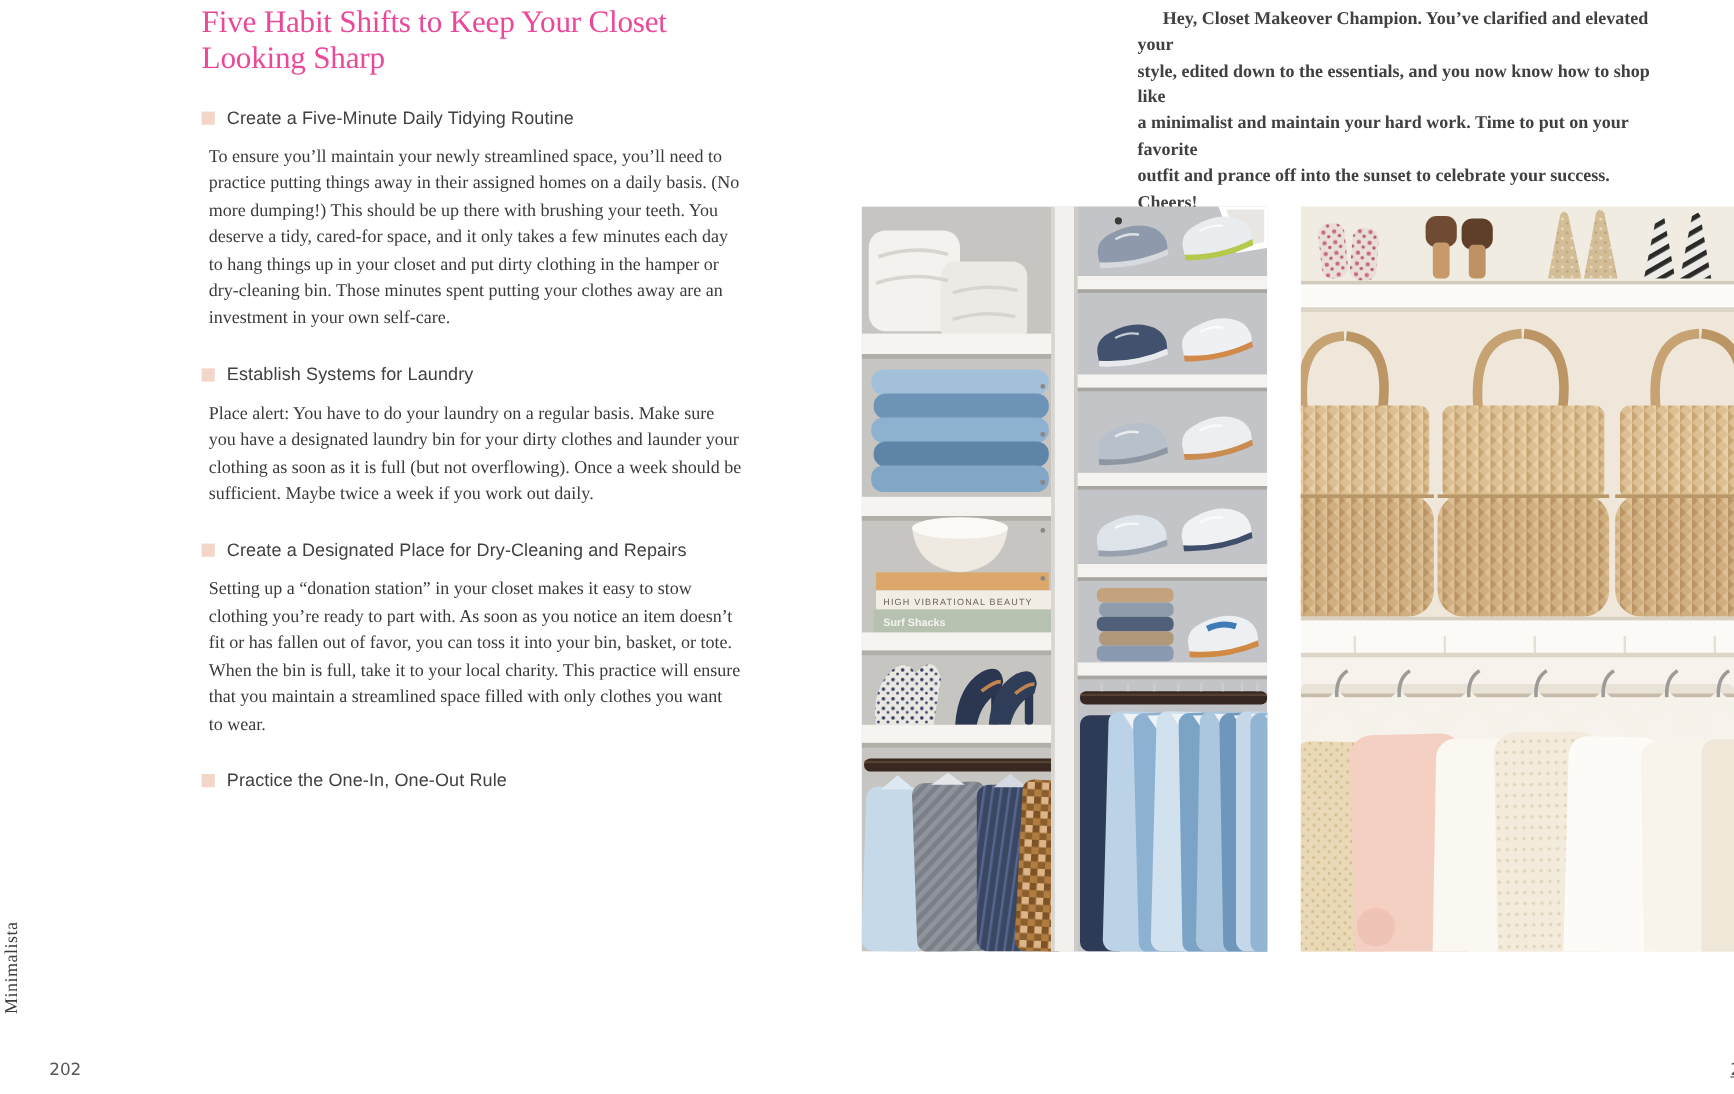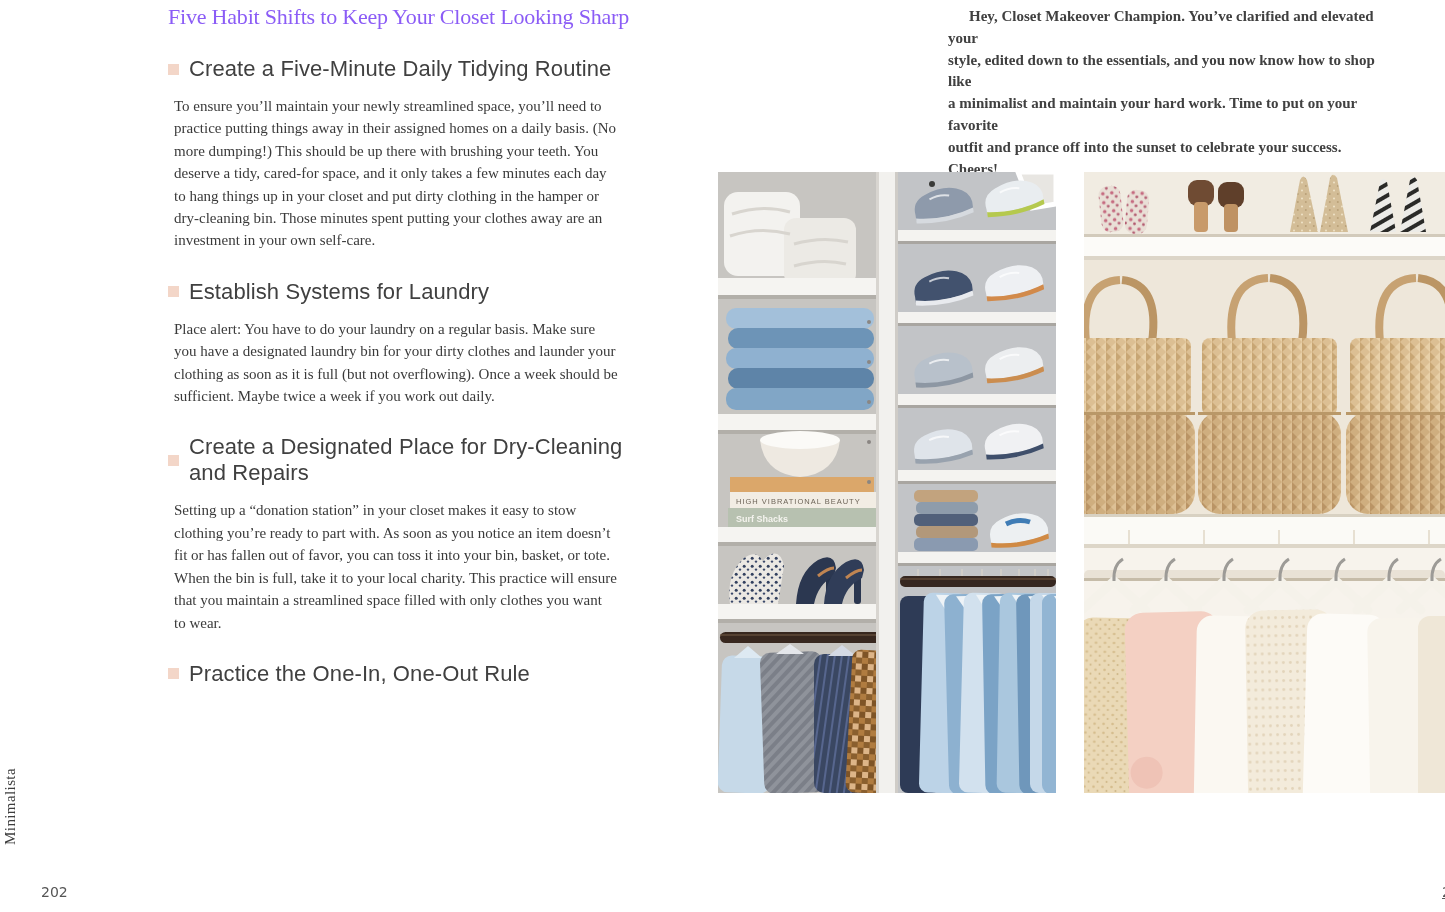--- a/index.html
+++ b/index.html
@@ -7,26 +7,26 @@
           font-family:"Liberation Serif",serif;color:#3a3a3a;}
   
   .spine{position:absolute;left:2px;top:768px;writing-mode:vertical-rl;transform:rotate(180deg);
          font-size:15px;color:#3d3d3d;letter-spacing:.4px;}
   .pagenum{position:absolute;top:884px;font-family:"DejaVu Sans",sans-serif;font-size:14px;color:#555;}
   .pagenum.left{left:41px;}
   .pagenum.right{left:1442px;text-decoration:underline;}
   
   .textcol{position:absolute;left:168px;top:4px;width:480px;}
   h1.title{margin:0 0 26px 0;font-family:"Liberation Serif",serif;font-weight:400;
-           font-size:22px;color:#8b5cf6;letter-spacing:-0.2px;}
+           font-size:26px;color:#ec4899;letter-spacing:-0.2px;}
   .shead{display:flex;align-items:center;gap:10px;margin:27px 0 13px 0;}
   .shead:first-of-type{margin-top:0;}
   .bullet{width:11px;height:11px;background:#f3d6c8;flex:0 0 auto;}
   .shead h2{margin:0;font-family:"Liberation Sans",sans-serif;font-weight:400;
-            font-size:22px;color:#404040;letter-spacing:.1px;}
+            font-size:15px;color:#404040;letter-spacing:.1px;}
   .textcol p{margin:6px;font-size:15px;line-height:22.4px;white-space:pre-line;color:#3a3a3a;}
   
   .intro{position:absolute;left:948px;top:6px;width:440px;margin:0;font-size:15px;
          line-height:21.8px;white-space:pre-line;text-indent:21px;color:#404040;font-weight:bold;}
   
   .photo{position:absolute;top:172px;display:block;}
   .photo.pl{left:718px;}
   .photo.pr{left:1084px;}
 </style>
 </head>

